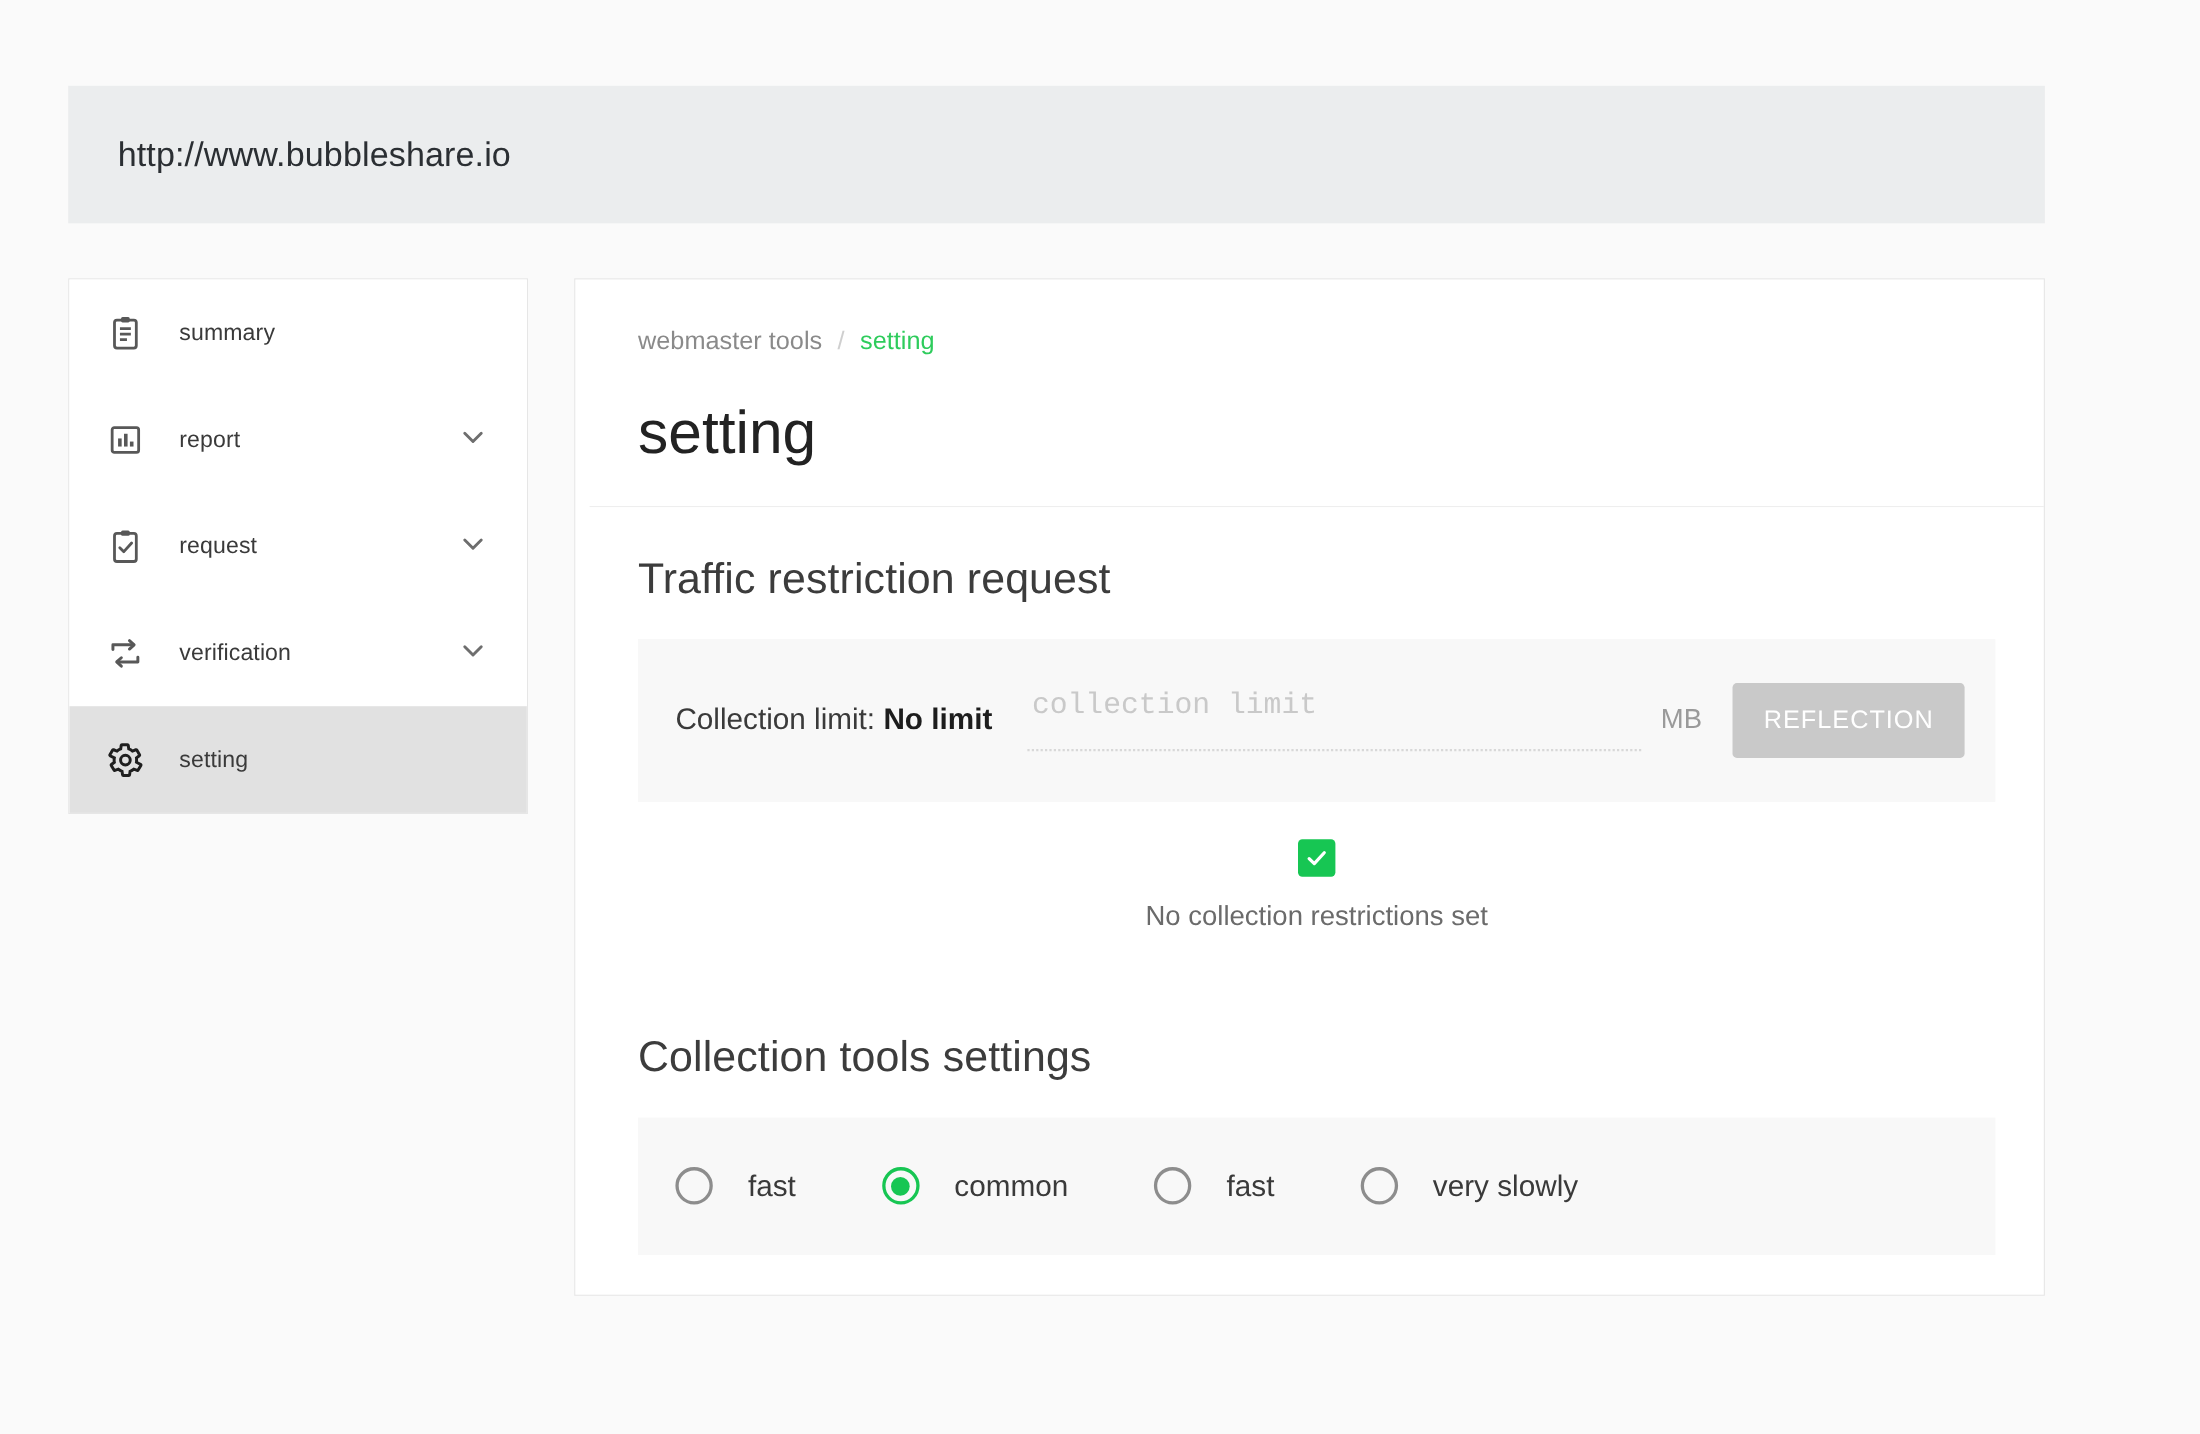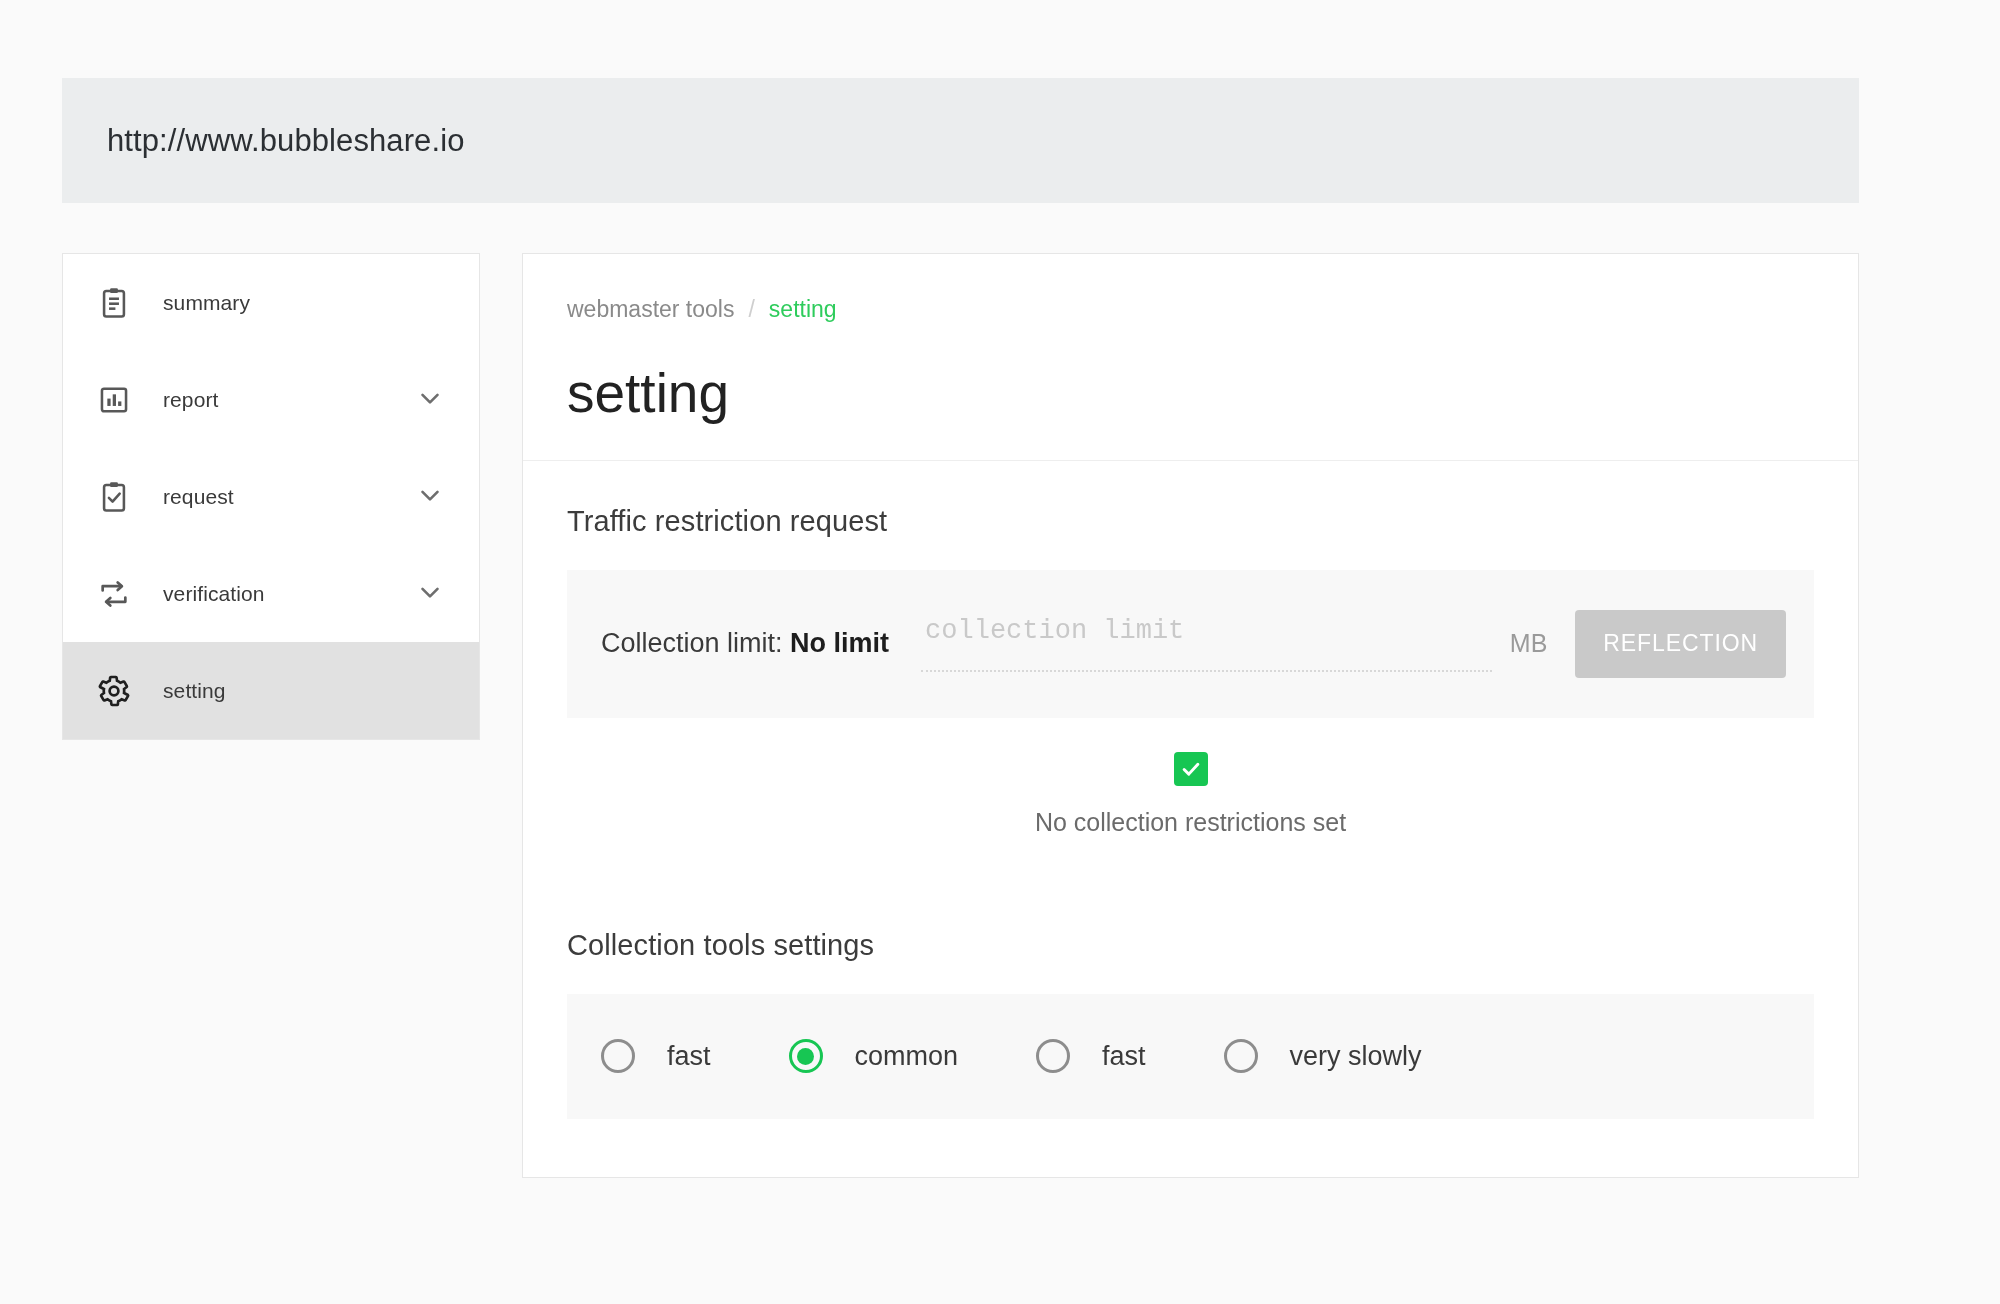--- a/index.html
+++ b/index.html
@@ -101,20 +101,21 @@
 
   
   .main-card {
     position: absolute;
     left: 522px;
     top: 253px;
     width: 1337px;
     height: 925px;
     background: #ffffff;
     border: 1px solid #e6e6e6;
+    padding-left: 13px;
   }
 
   .card-head {
     border-bottom: 1px solid #eeeeee;
     padding: 42px 44px 36px 44px;
   }
 
   .breadcrumb {
     display: flex;
     align-items: baseline;
@@ -129,21 +130,21 @@
   .page-title {
     font-size: 55px;
     color: #222222;
     font-weight: 400;
     line-height: 1.1;
   }
 
   .card-body { padding: 44px 44px 0 44px; }
 
   .section-title {
-    font-size: 29px;
+    font-size: 39px;
     color: #3c3c3c;
     font-weight: 400;
     margin-bottom: 32px;
     letter-spacing: 0.1px;
   }
 
   
   .gray-panel {
     background: #f8f8f8;
     display: flex;

